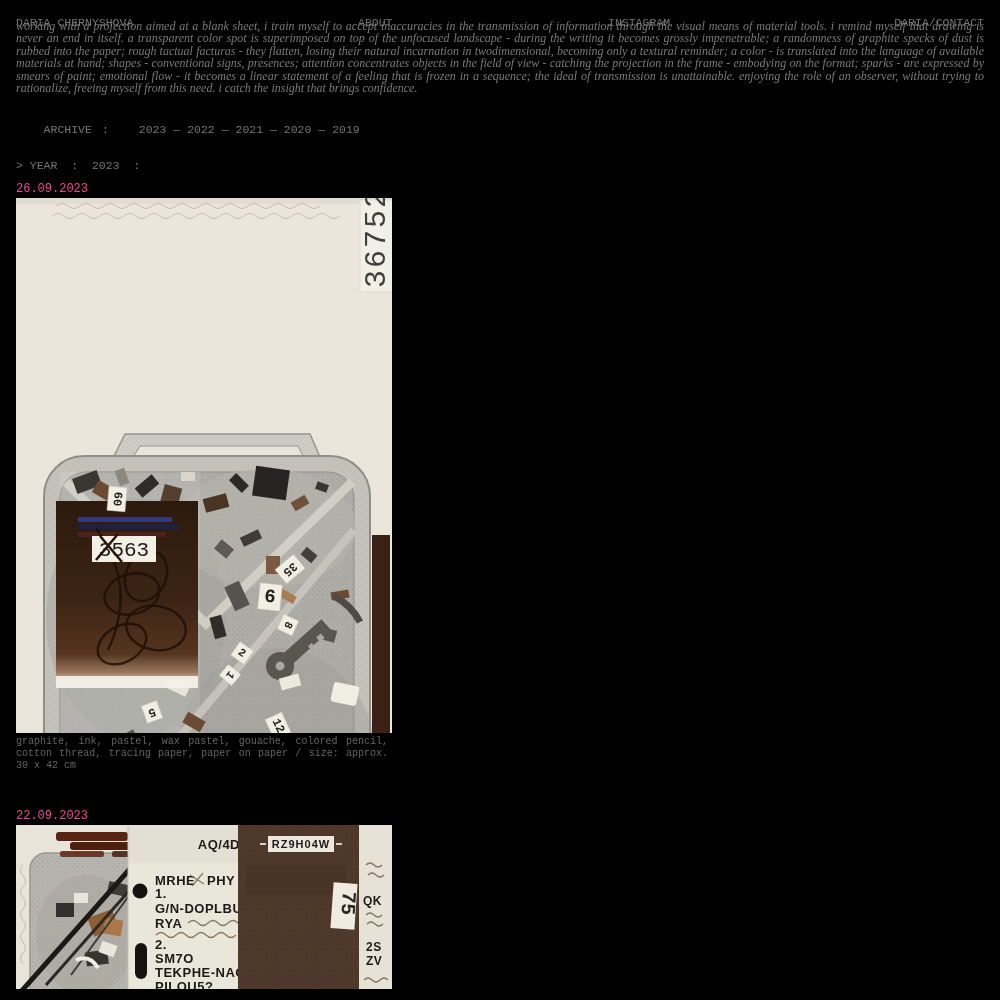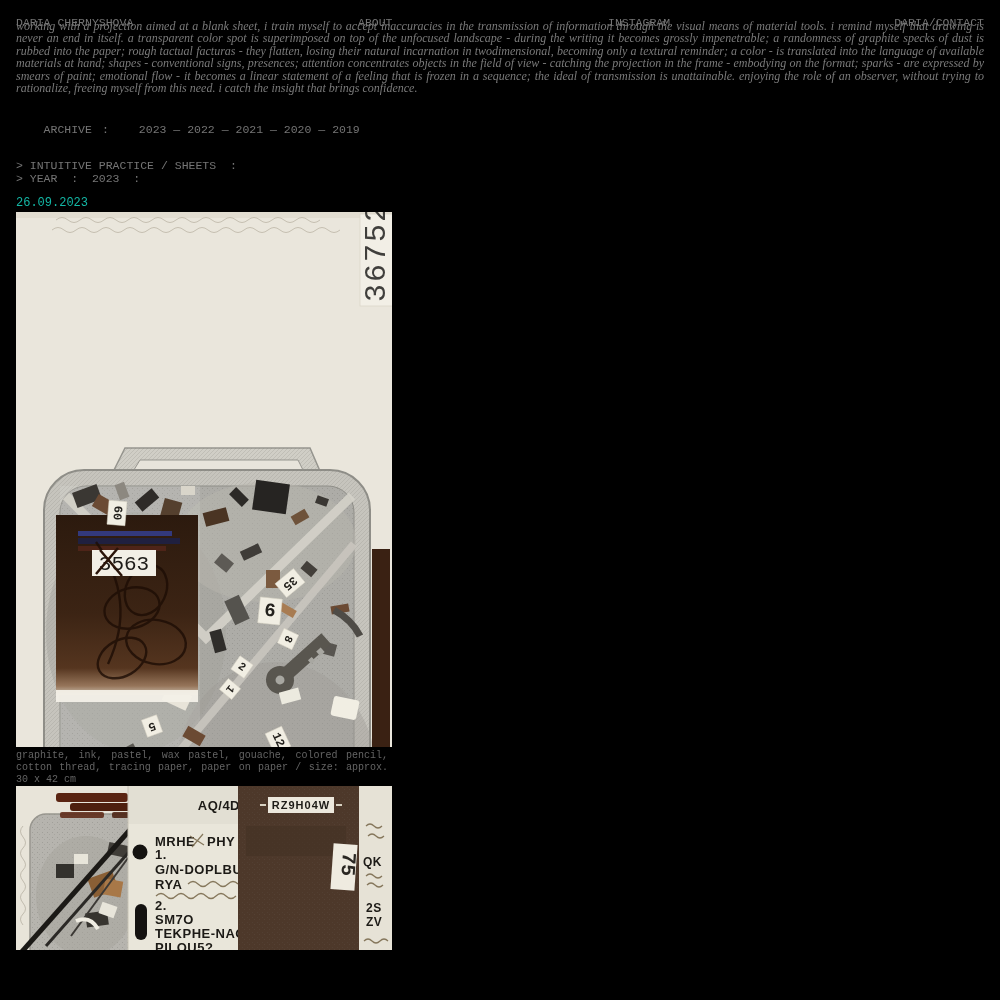--- a/index.html
+++ b/index.html
@@ -15,21 +15,21 @@
   .intro{margin:5px 16px 0;font-size:12px;line-height:12.45px;font-style:italic;
          text-align:justify;color:#7a7a7a;font-family:Liberation Serif, serif;}
   
   .archive{margin:15px 16px 0;font-size:11.5px;white-space:pre;}
   .archive .colon{margin-left:10px;}
   .archive .years{margin-left:30px;text-align:center;}
   
   .filters{margin:10px 16px 0;font-size:11.5px;line-height:13.5px;}
   .filters a{display:block;white-space:pre;}
   
-  .entry-date{margin:10px 16px 2px;font-size:12px;color:#14b8a6;white-space:pre;}
+  .entry-date{margin:10px 16px 2px;font-size:12px;color:#ec4899;white-space:pre;}
   .entry2 .entry-date{margin-top:37px;}
   .artwork{display:block;margin-left:16px;}
   .caption{margin:3px 16px 0;width:372px;font-size:10px;line-height:12px;
            text-align:justify;color:#646464;}
   
   .mono{font-family:"Liberation Mono","DejaVu Sans Mono",monospace;}
   .sans{font-family:"Liberation Sans","DejaVu Sans",sans-serif;}
   .nl rect{fill:#f1eee3;stroke:#d9d4c6;stroke-width:.5;}
   .nl text{font-family:"Liberation Mono",monospace;font-weight:700;fill:#23211d;
            text-anchor:middle;dominant-baseline:central;}
@@ -50,21 +50,20 @@
     <a class="ab">DARIA/CONTACT</a>
   </div>
 
   <p class="intro">working with a projection aimed at a blank sheet, i train myself to accept inaccuracies in the transmission of information through the visual means of material tools. i remind myself that drawing is never an end in itself. a transparent color spot is superimposed on top of the unfocused landscape - during the writing it becomes grossly impenetrable; a randomness of graphite specks of dust is rubbed into the paper; rough tactual facturas - they flatten, losing their natural incarnation in twodimensional, becoming only a textural reminder; a color - is translated into the language of available materials at hand; shapes - conventional signs, presences; attention concentrates objects in the field of view - catching the projection in the frame - embodying on the format; sparks - are expressed by smears of paint; emotional flow - it becomes a linear statement of a feeling that is frozen in a sequence; the ideal of transmission is unattainable. enjoying the role of an observer, without trying to rationalize, freeing myself from this need. i catch the insight that brings confidence.</p>
 
   <div class="archive">
     <span>ARCHIVE</span><span class="colon">:</span><span class="years"><a>2023</a><span> — </span><a>2022</a><span> — </span><a>2021</a><span> — </span><a>2020</a><span> — </span><a>2019</a></span>
   </div>
 
   <div class="filters">
-    <a>&gt; INTUITIVE PRACTICE / SHEETS  :</a>
     <a>&gt; YEAR  :  2023  :</a>
   </div>
 
   <section class="entry entry1">
     <div class="entry-date">26.09.2023</div>
 
     <svg class="artwork" width="376" height="535" viewBox="0 0 376 535">
       <defs>
         <pattern id="grain" width="5" height="5" patternUnits="userSpaceOnUse">
           <rect width="5" height="5" fill="none"></rect>
@@ -273,20 +272,21 @@
           <rect x="166" y="708" width="78" height="22" fill="#f5f2ea" stroke="#ddd8cb" stroke-width=".7"></rect>
           <text class="mono" x="205" y="725" style="font-size:15px;font-weight:700;letter-spacing:1px" text-anchor="middle" fill="#151310">260923</text>
         </g>
       </g>
     </svg>
 
     <p class="caption">graphite, ink, pastel, wax pastel, gouache, colored pencil, cotton thread, tracing paper, paper on paper / size: approx. 30 x 42 cm</p>
   </section>
 
   <section class="entry entry2">
+    <div class="entry-date">22.09.2023</div>
 
     <svg class="artwork" width="376" height="164" viewBox="0 0 376 164">
       <g>
         <rect width="376" height="164" fill="#e8e4d9"></rect>
       </g>
 
       <path class="hw2" d="M7,40 q-5,5 0,11 t0,11 t0,11 t0,11 t0,11 t0,11 t0,11 t0,11 t0,11"></path>
 
       <g>
         <rect x="14" y="28" width="118" height="150" rx="16" fill="#b6b4ae" stroke="#98968f" stroke-width="1.5"></rect>

